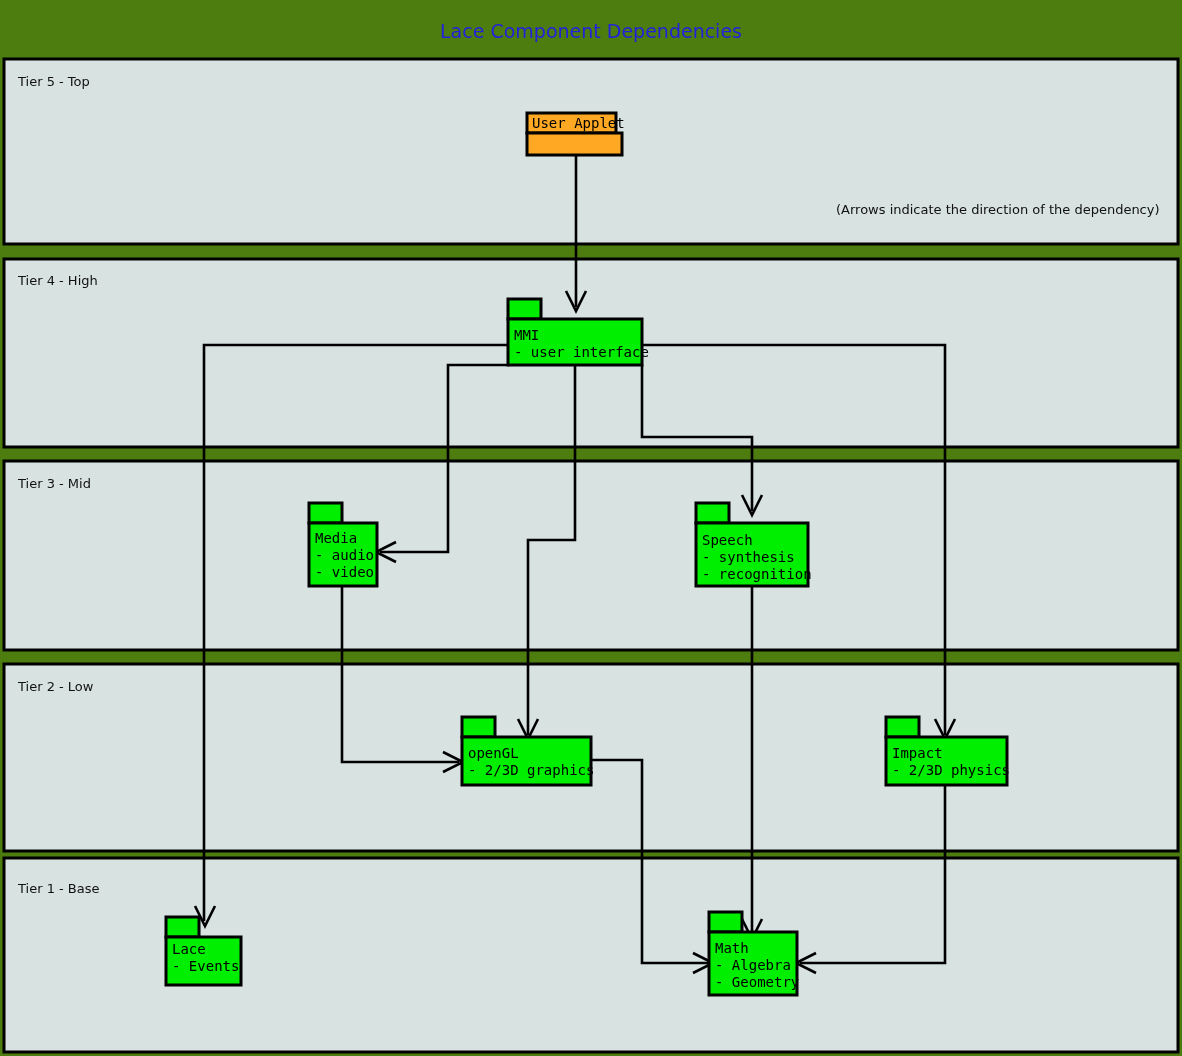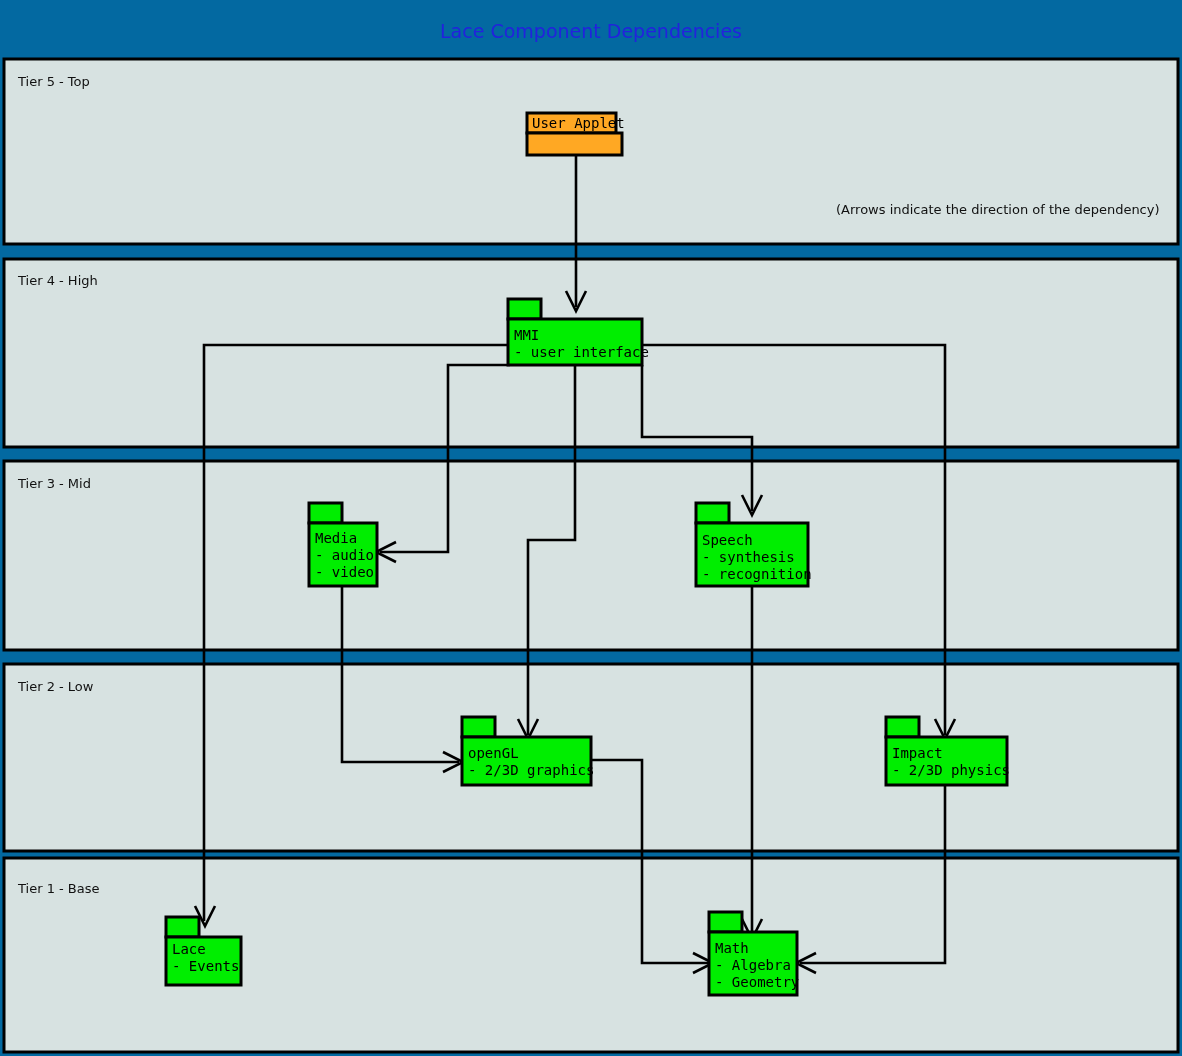--- a/index.html
+++ b/index.html
@@ -10,21 +10,21 @@
   body {
     width: 1182px;
     height: 1056px;
     font-family: "DejaVu Sans", sans-serif;
     overflow: hidden;
   }
   #canvas {
     position: relative;
     width: 1182px;
     height: 1056px;
-    background: #0369a1;
+    background: #4d7c0f;
   }
   svg#diagram {
     display: block;
     width: 1182px;
     height: 1056px;
   }
   .title-text {
     font-family: "DejaVu Sans", sans-serif;
     font-size: 19px;
     fill: #2222dd;

